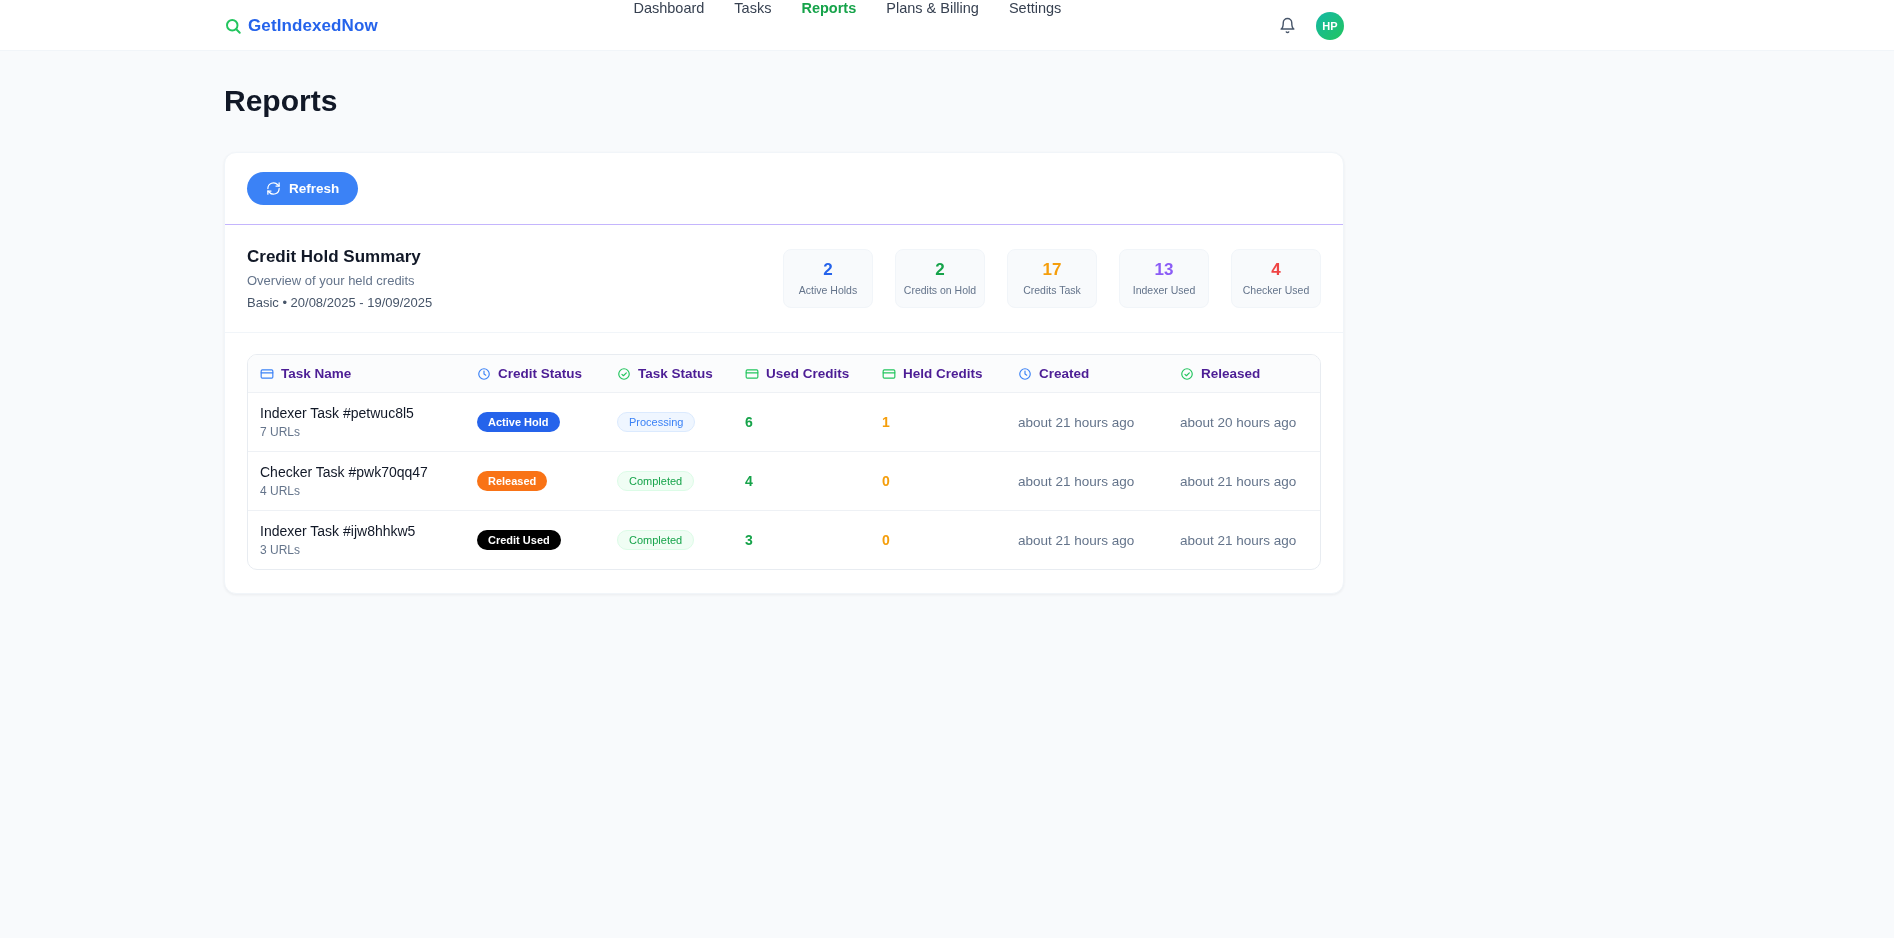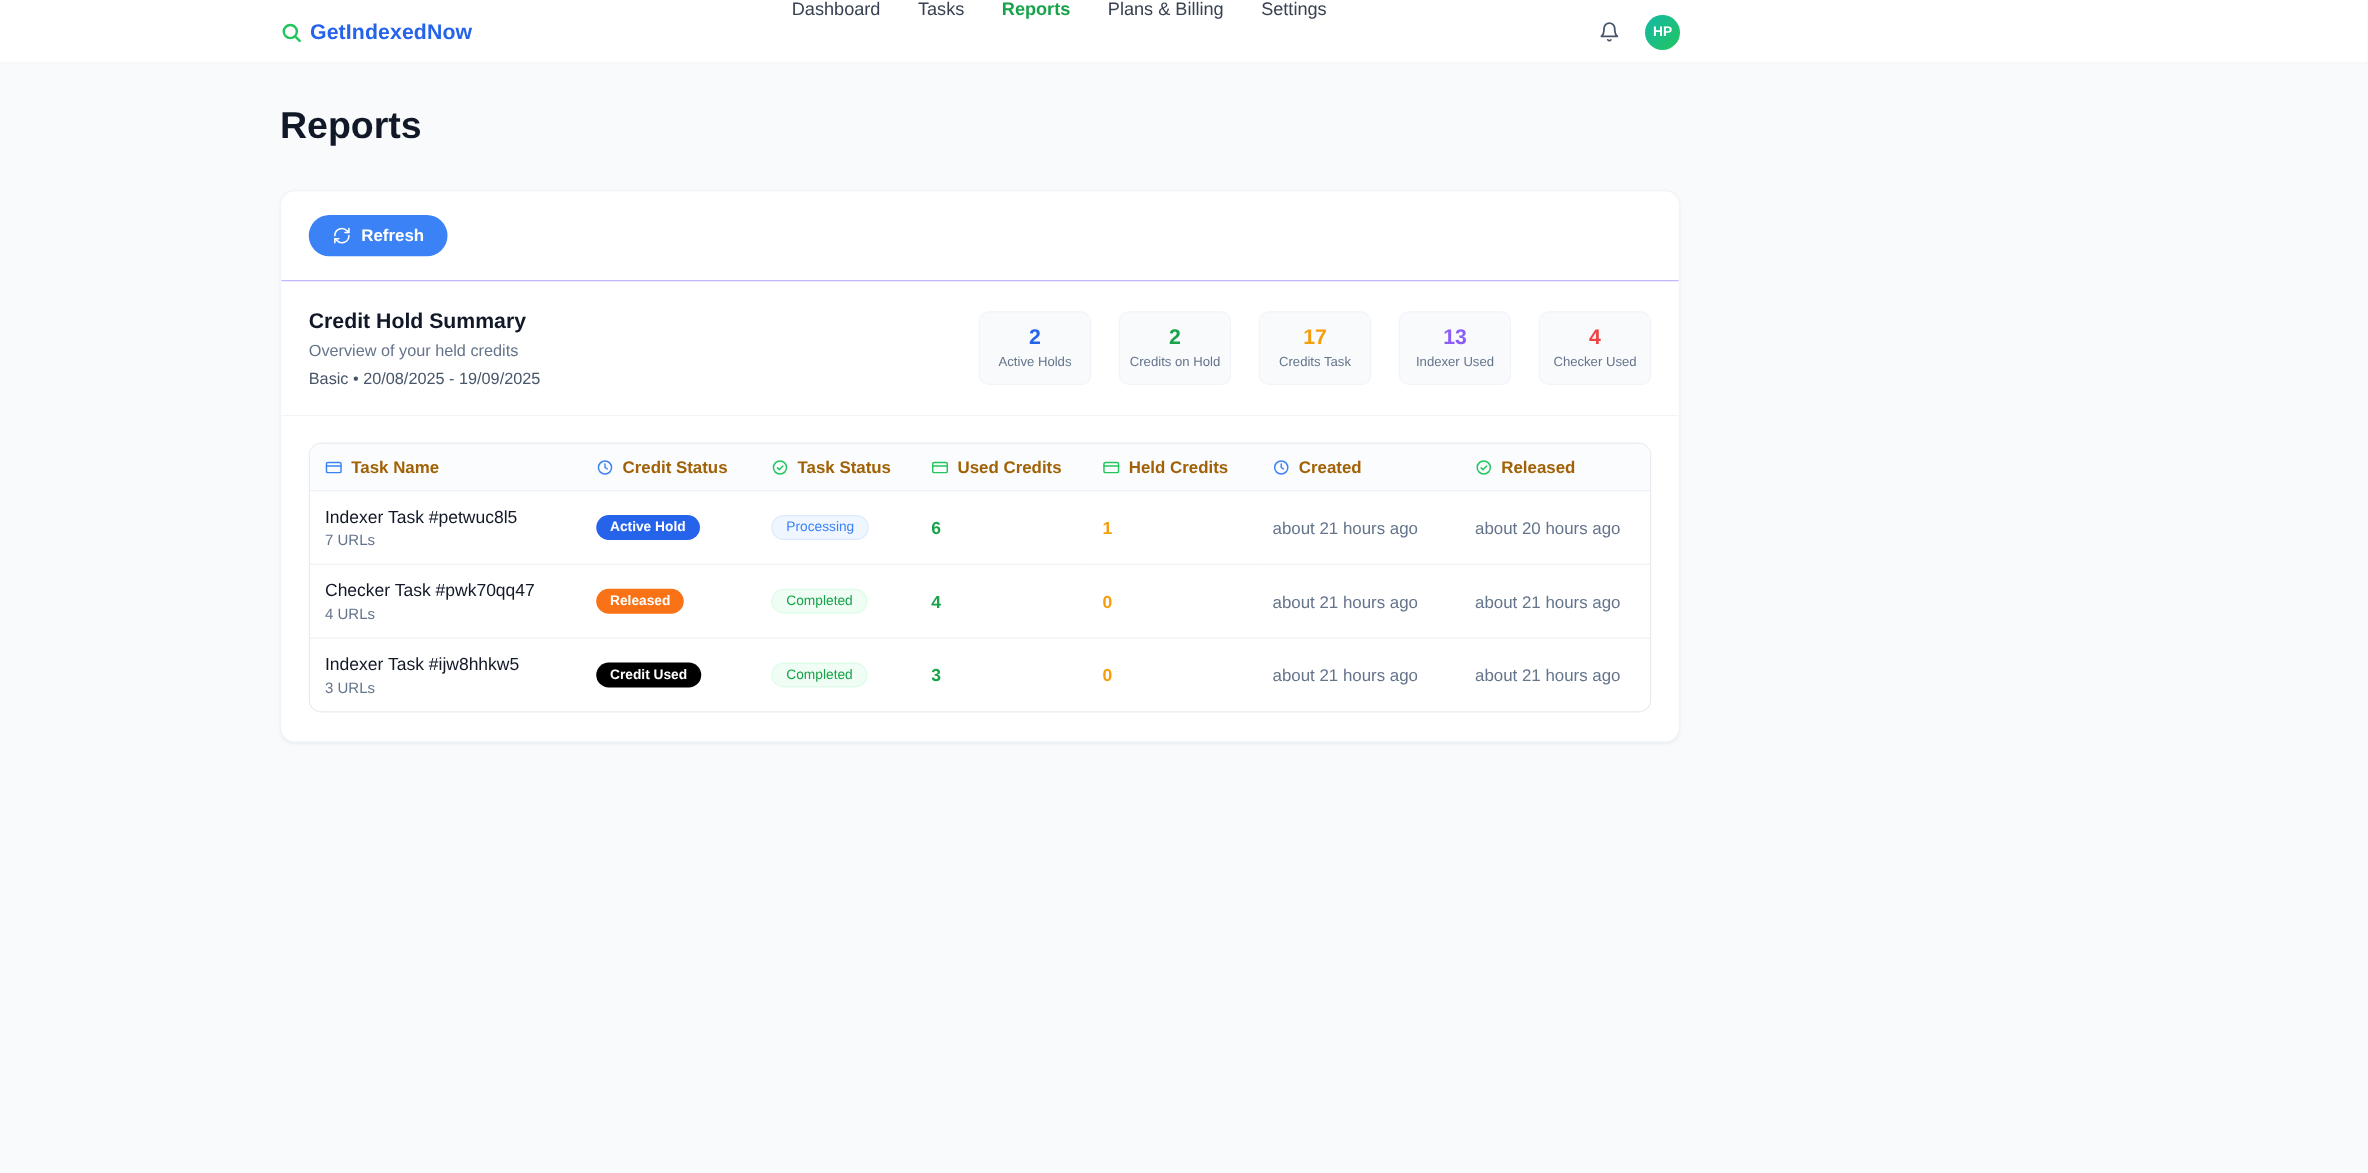--- a/index.html
+++ b/index.html
@@ -79,21 +79,21 @@
   .stat-value { font-size: 17px; font-weight: 700; }
   .stat-label { margin-top: 4px; font-size: 10.5px; color: #64748b; text-align: center; }
 
   
   .table-section { border-top: 1px solid #f1f5f9; padding: 21px 22px 23px; }
   .table-wrap { border: 1px solid #e8ecf1; border-radius: 10px; overflow: hidden; }
   table { width: 100%; border-collapse: collapse; table-layout: fixed; }
   col.c-name { width: 217px; } col.c-credit { width: 140px; } col.c-status { width: 128px; }
   col.c-used { width: 137px; } col.c-held { width: 136px; } col.c-created { width: 162px; }
   thead tr { background: #fbfcfd; }
-  th { text-align: left; padding: 11px 12px; font-size: 13.5px; font-weight: 600; color: #a16207; }
+  th { text-align: left; padding: 11px 12px; font-size: 13.5px; font-weight: 600; color: #4c1d95; }
   .th-inner { display: flex; align-items: center; gap: 7px; }
   .th-icon-blue { color: #3b82f6; }
   .th-icon-green { color: #22c55e; }
   td { padding: 12px; border-top: 1px solid #eef1f5; vertical-align: middle; }
   .task-name { font-size: 14px; font-weight: 500; color: #111827; }
   .task-urls { margin-top: 4px; font-size: 12px; color: #64748b; }
   .badge {
     display: inline-block; font-size: 11px; font-weight: 600; color: #fff;
     padding: 4px 11px; border-radius: 999px; white-space: nowrap;
   }

